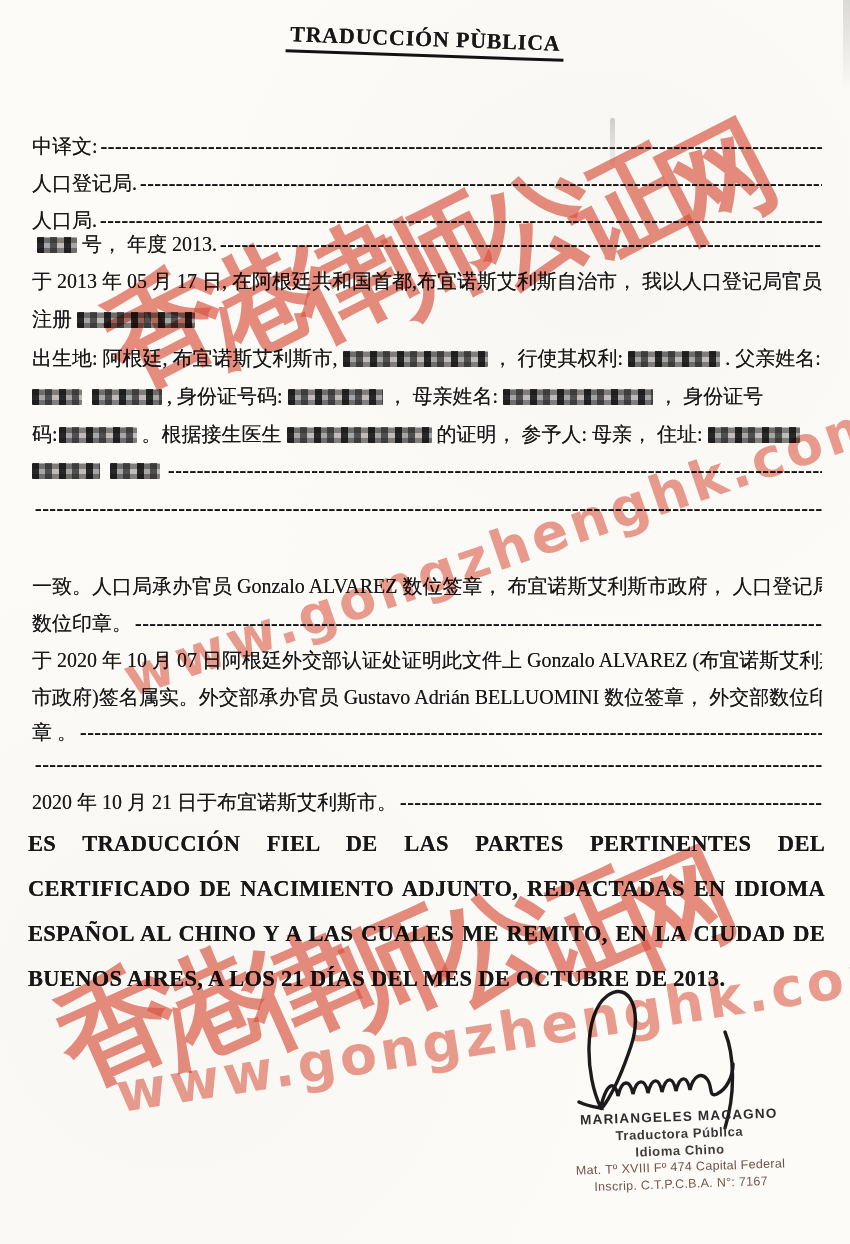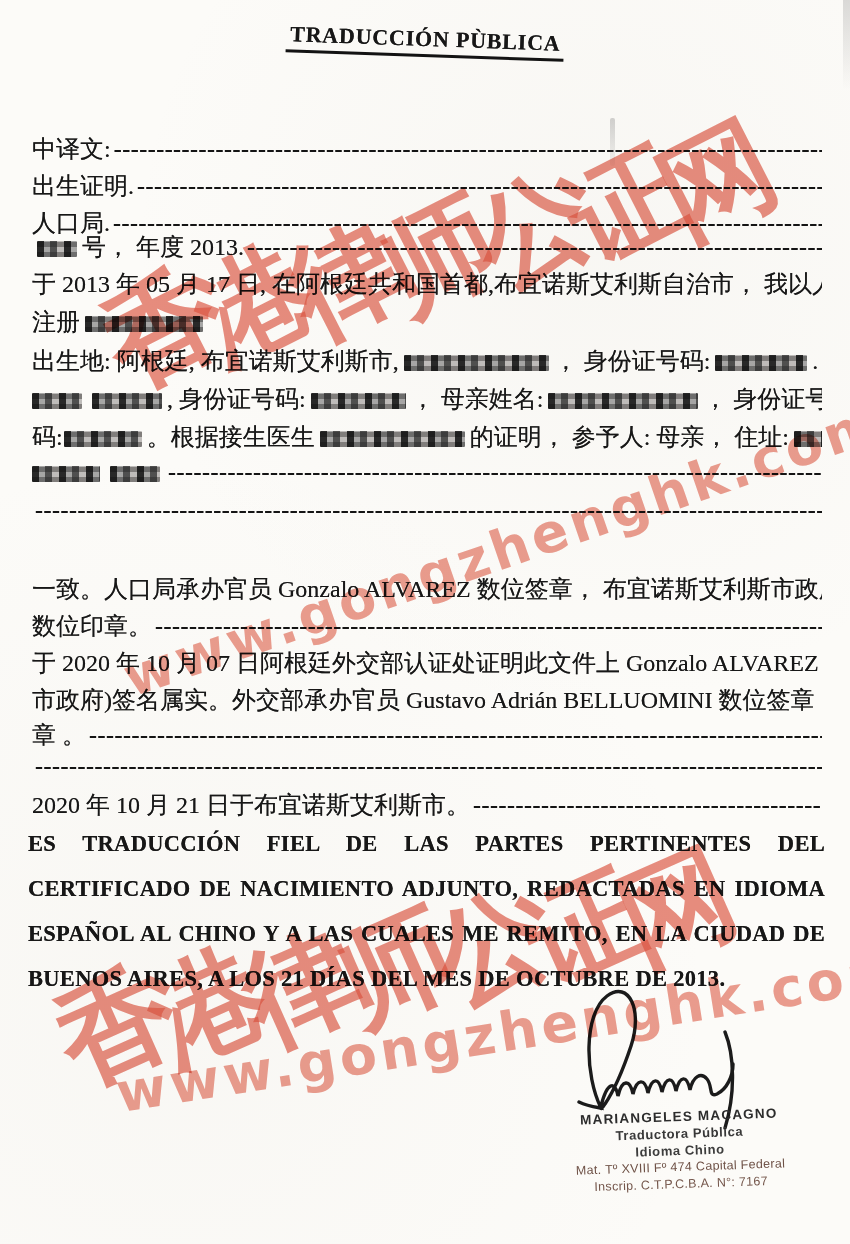--- a/index.html
+++ b/index.html
@@ -16,21 +16,21 @@
   .title-wrap{position:absolute;left:0;right:0;top:26px;text-align:center;}
   .title{
     display:inline-block; font-size:22px; font-weight:bold; letter-spacing:.8px;
     border-bottom:3px solid #131313; padding:0 4px 2px 4px;
     transform:rotate(2deg); text-shadow:0 0 .5px rgba(0,0,0,.7);
   }
   
   .line{
     position:absolute; left:32px; width:790px; height:30px;
     display:flex; align-items:baseline; white-space:nowrap; overflow:hidden;
-    font-size:24px; text-shadow:0 0 .5px rgba(0,0,0,.65);
+    font-size:20px; text-shadow:0 0 .5px rgba(0,0,0,.65);
   }
   .seg{flex:0 0 auto;}
   .dash{
     flex:1 1 auto; overflow:hidden; white-space:nowrap;
     font-weight:bold; letter-spacing:.5px; margin-left:3px; color:#141414;
   }
   .rd{
     display:inline-block; height:16px; transform:translateY(2px);
     margin:0 5px; flex:0 0 auto; border-radius:1px;
     background:
@@ -87,21 +87,21 @@
 
   <div class="title-wrap">
     <span class="title">TRADUCCIÓN PÙBLICA</span>
   </div>
 
   <div class="line" style="top:133px">
     <span class="seg">中译文:</span>
     <span class="dash">--------------------------------------------------------------------------------------------------------------------------------------------------------------------------------</span>
   </div>
   <div class="line" style="top:170px">
-    <span class="seg">出生证明.</span>
+    <span class="seg">人口登记局.</span>
     <span class="dash">--------------------------------------------------------------------------------------------------------------------------------------------------------------------------------</span>
   </div>
   <div class="line" style="top:207px">
     <span class="seg">人口局.</span>
     <span class="dash">--------------------------------------------------------------------------------------------------------------------------------------------------------------------------------</span>
   </div>
   <div class="line" style="top:231px">
     <span class="rd w40"></span>
     <span class="seg">号， 年度 2013.</span>
     <span class="dash">--------------------------------------------------------------------------------------------------------------------------------------------------------------------------------</span>
@@ -109,21 +109,21 @@
   <div class="line" style="top:268px">
     <span class="seg">于 2013 年 05 月 17 日, 在阿根廷共和国首都,布宜诺斯艾利斯自治市， 我以人口登记局官员</span>
   </div>
   <div class="line" style="top:306px">
     <span class="seg">注册</span>
     <span class="rd w118"></span>
   </div>
   <div class="line" style="top:345px">
     <span class="seg">出生地: 阿根廷, 布宜诺斯艾利斯市,</span>
     <span class="rd w145"></span>
-    <span class="seg">， 身份证号码:</span>
+    <span class="seg">， 行使其权利:</span>
     <span class="rd w92"></span>
     <span class="seg">. 父亲姓名:</span>
     <span class="rd w48"></span>
   </div>
   <div class="line" style="top:383px">
     <span class="rd w50" style="margin-left:0"></span>
     <span class="rd w70"></span>
     <span class="seg">, 身份证号码:</span>
     <span class="rd w95"></span>
     <span class="seg">， 母亲姓名:</span>

